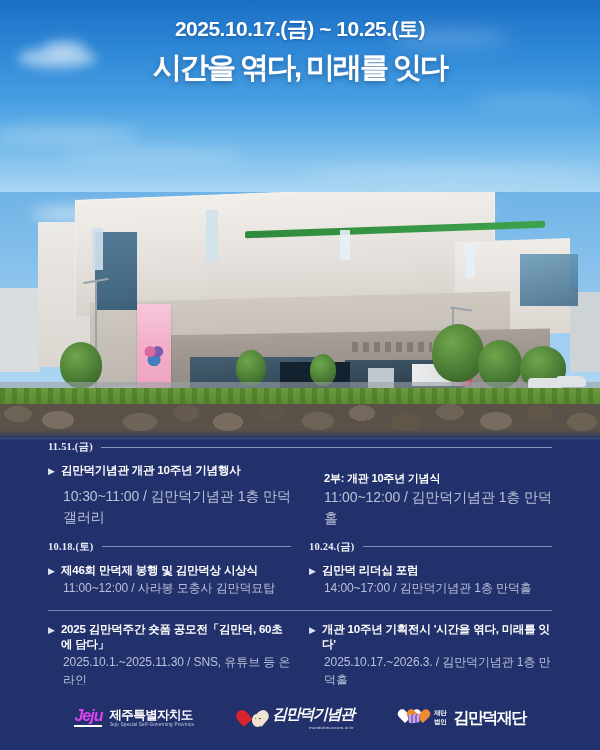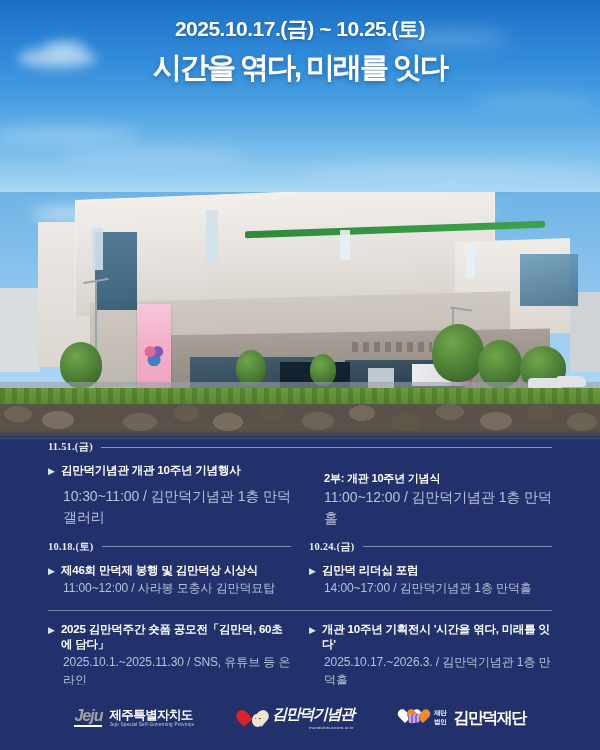--- a/index.html
+++ b/index.html
@@ -157,21 +157,21 @@
   .meta{color:#b9c1d8;font-size:12px;line-height:1.5;margin-left:15px;letter-spacing:-.1px;}
   .hr{height:1px;background:#8d99bd;opacity:.8;margin:13px 0 11px;}
   .spacer-sm{height:7px;}
   .spacer-md{height:11px;}
 
   
   .footer{position:absolute;left:0;top:685px;width:600px;height:65px;background:#22316b;
     display:flex;align-items:center;justify-content:center;gap:48px;}
   .logo{display:flex;align-items:center;gap:7px;}
 
-  .jeju-mark{color:#a3a3a3;font-size:16px;font-weight:bold;font-style:italic;
+  .jeju-mark{color:#d946ef;font-size:16px;font-weight:bold;font-style:italic;
     letter-spacing:-1px;border-bottom:2px solid #fff;padding-bottom:1px;line-height:1;}
   .jeju-txt .kr{color:#ffffff;font-size:12.5px;font-weight:bold;letter-spacing:-.6px;display:block;line-height:1.15;}
   .jeju-txt .en{color:#c9d1e6;font-size:4.6px;letter-spacing:.25px;display:block;line-height:1.2;}
 
   .heart-duo{position:relative;width:25px;height:19px;flex:0 0 auto;}
   .heart-duo .hb,.heart-duo .ho{position:absolute;top:2px;width:15px;height:14px;}
   .heart-duo .hb{left:0;background:#ffffff;}
   .heart-duo .ho{left:9px;background:#ec8b2f;}
   .heart-duo .hb:before,.heart-duo .hb:after,
   .heart-duo .ho:before,.heart-duo .ho:after{content:"";position:absolute;width:9px;height:13px;border-radius:9px 9px 0 0;}

